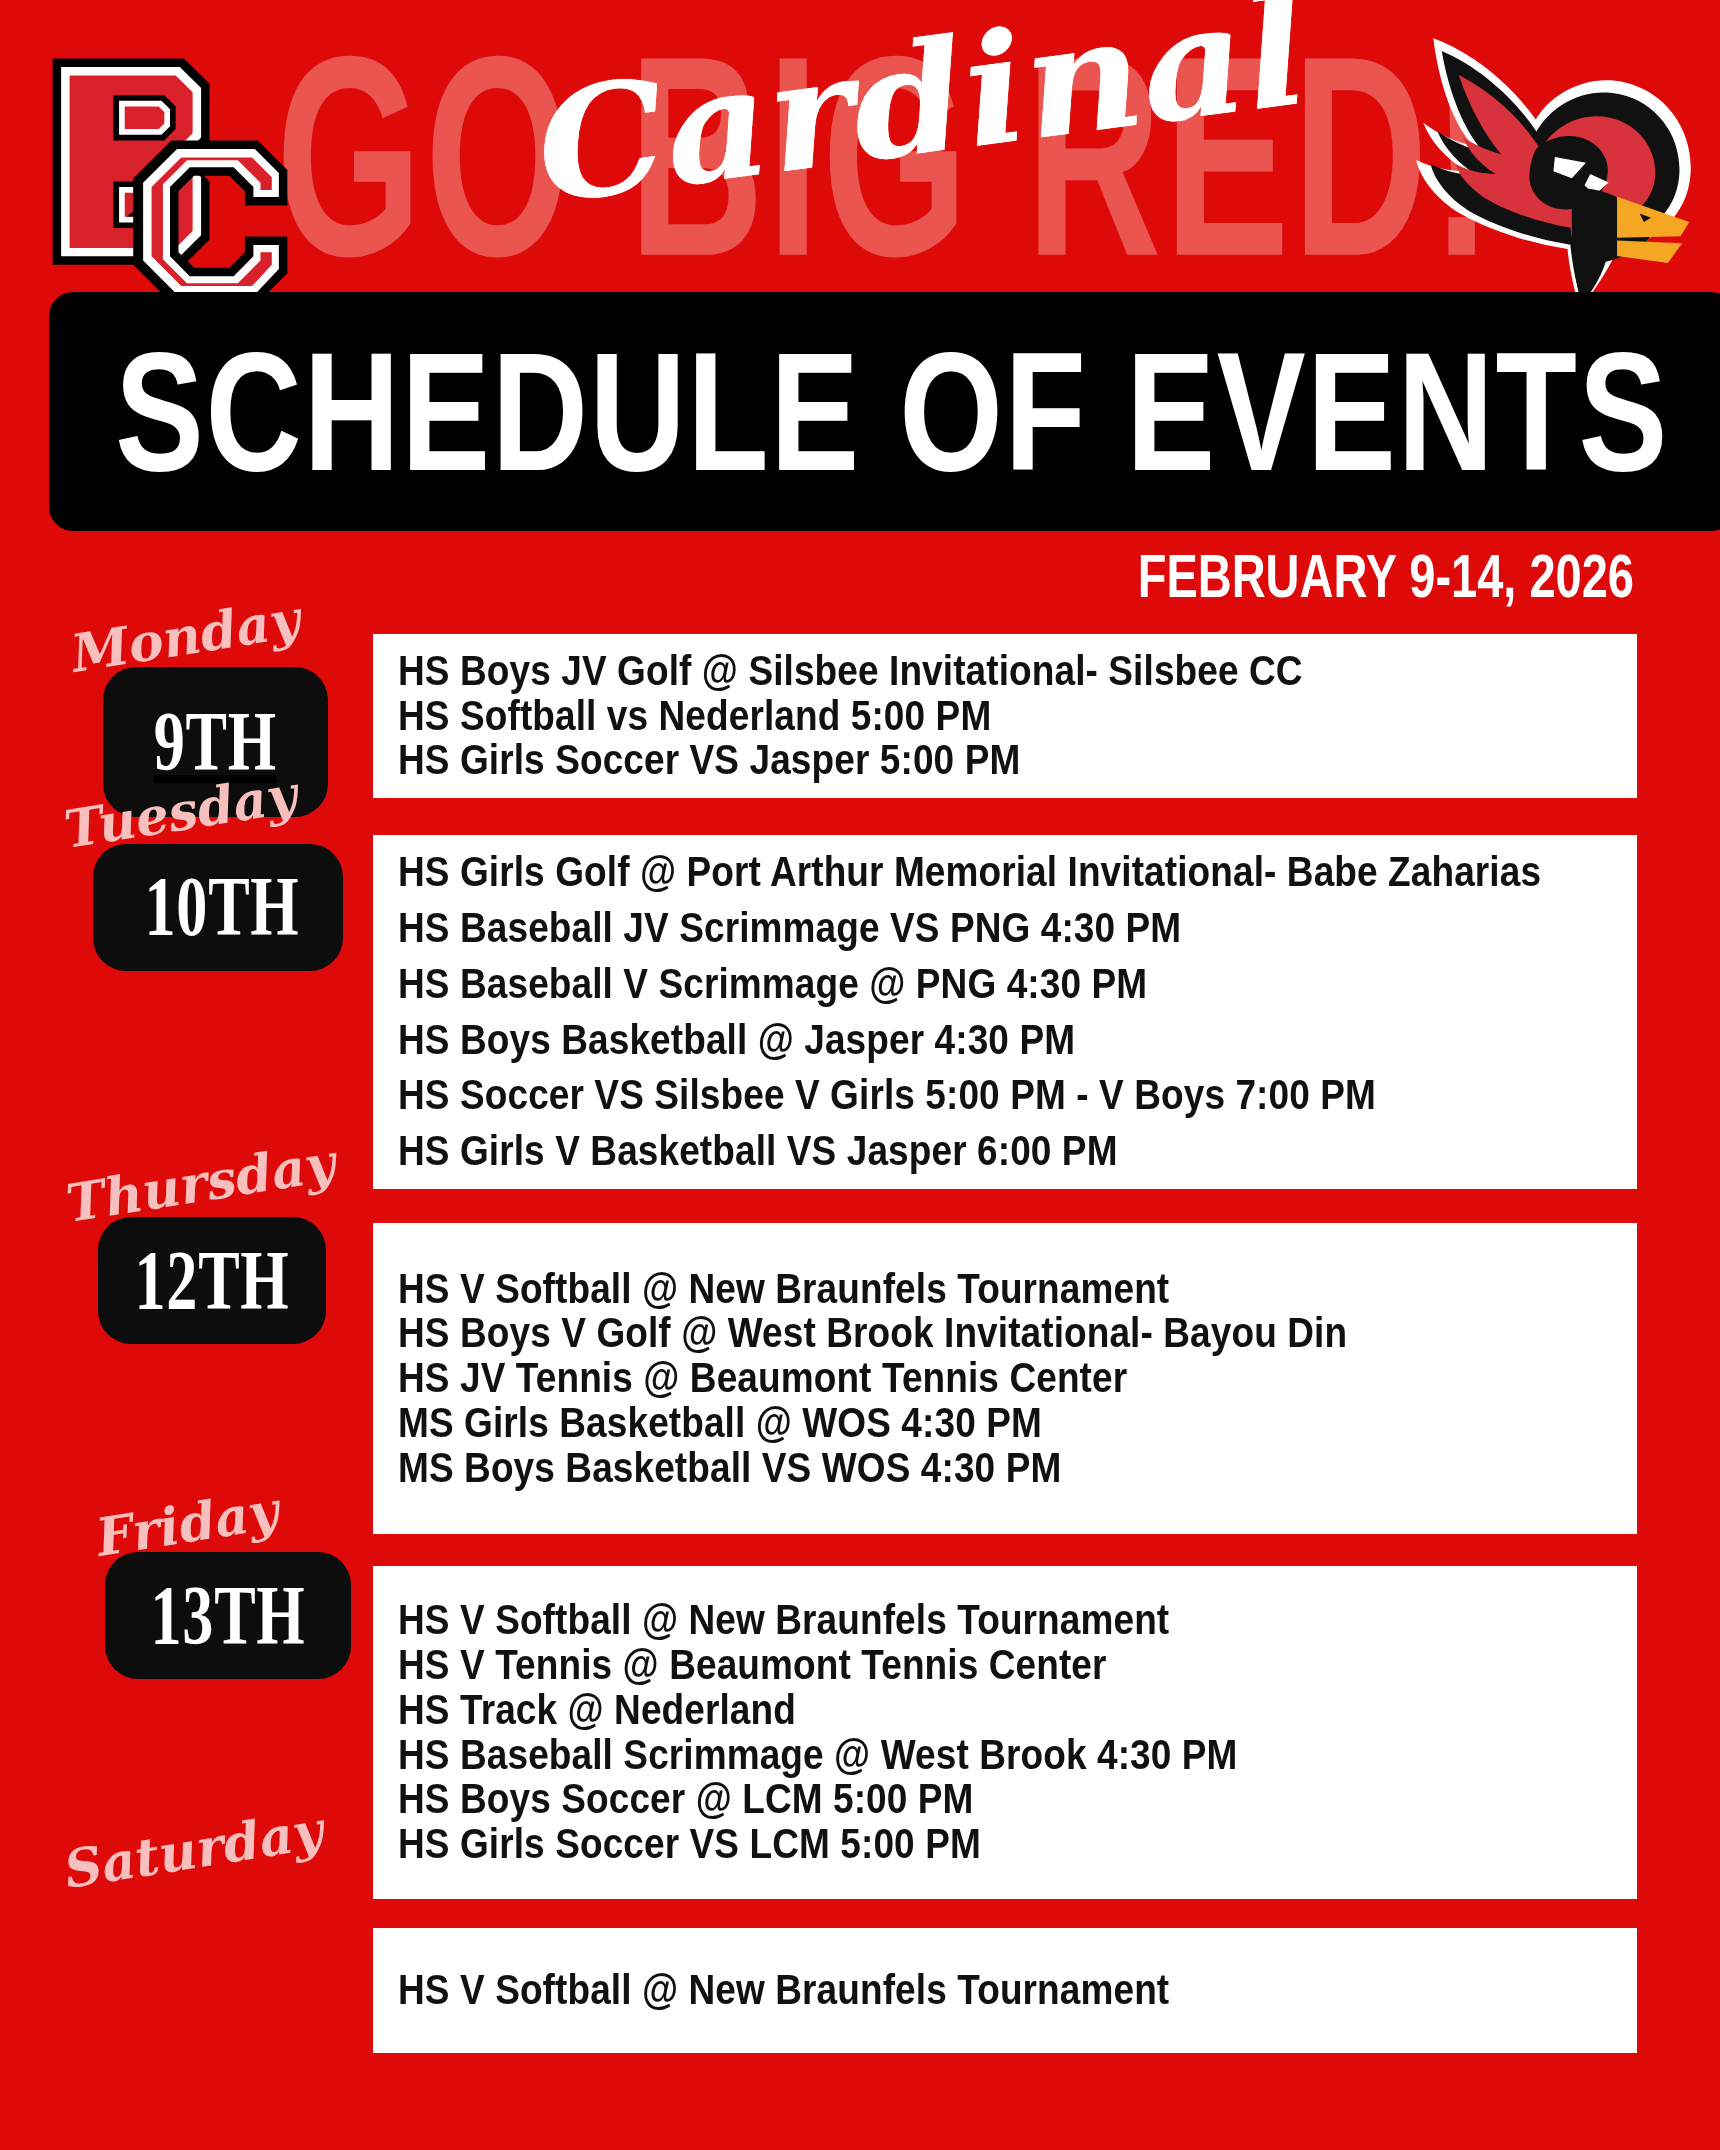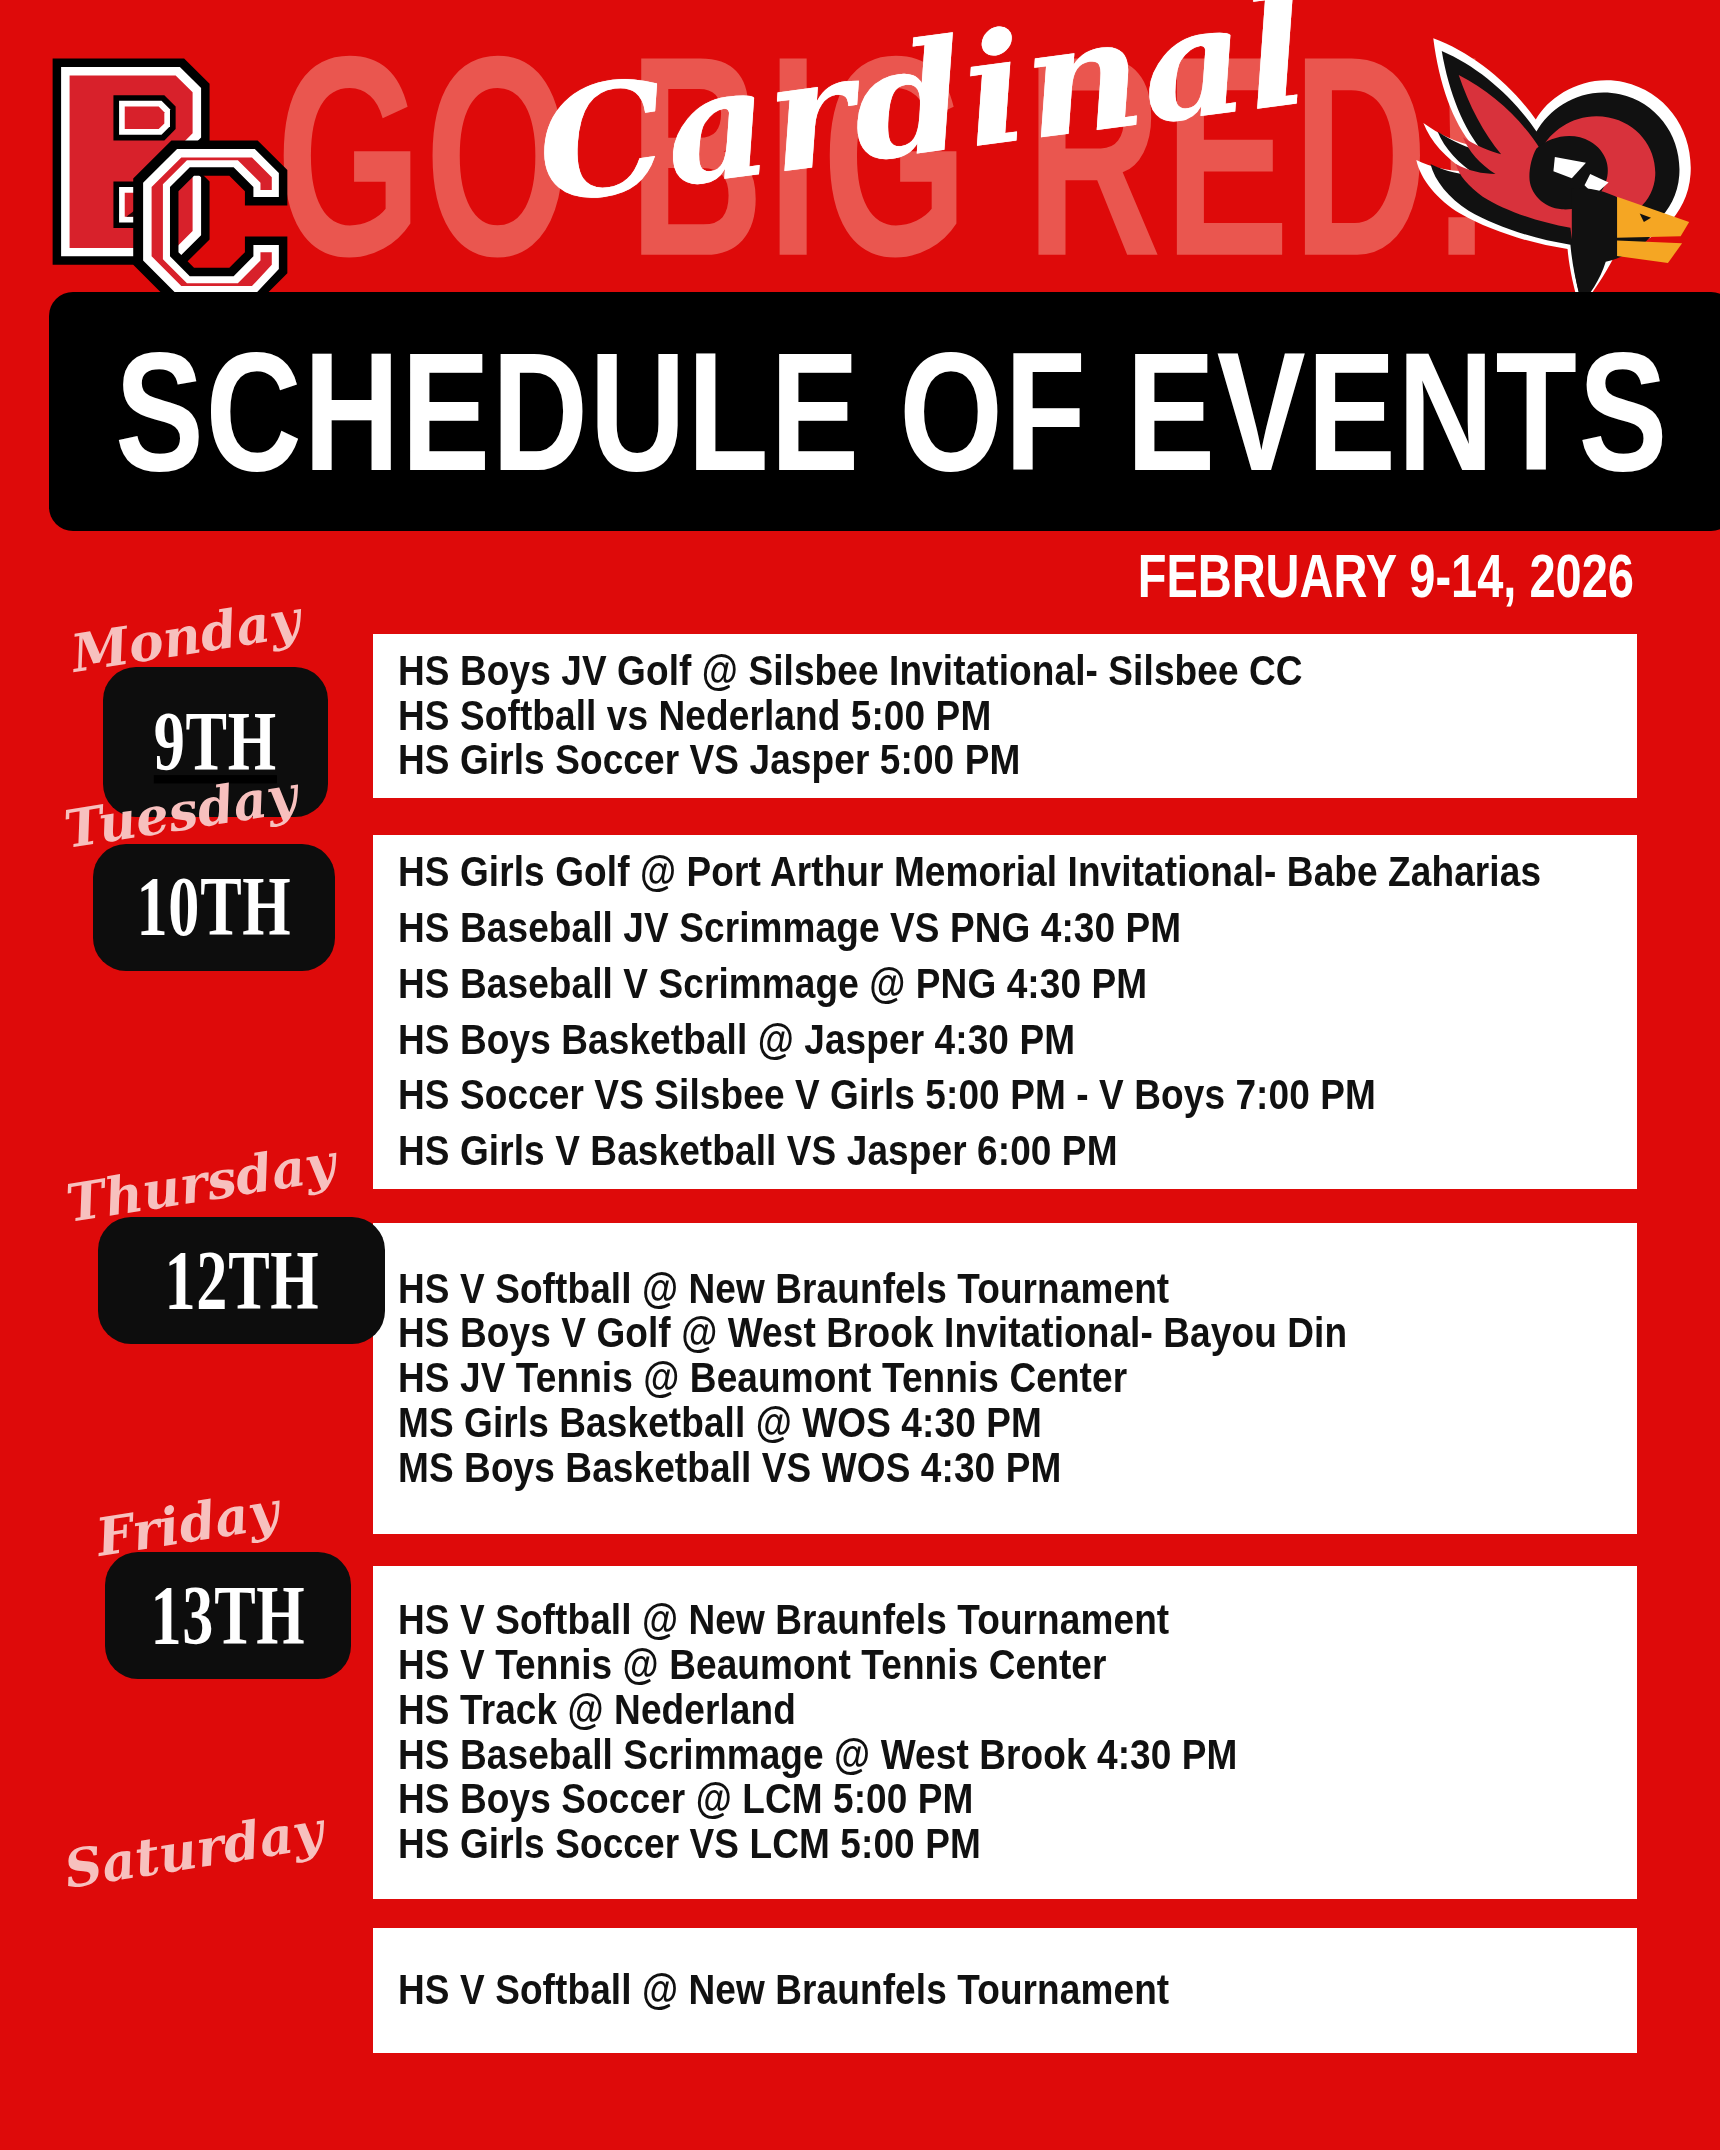--- a/index.html
+++ b/index.html
@@ -209,38 +209,38 @@
   <div class="events-box" style="top:0;height:164px;">
     <div class="ev">HS Boys JV Golf @ Silsbee Invitational- Silsbee CC</div>
     <div class="ev">HS Softball vs Nederland 5:00 PM</div>
     <div class="ev">HS Girls Soccer VS Jasper 5:00 PM</div>
   </div>
 </div>
 
 <div class="day-row" style="top:835px;height:354px;">
   <div class="day-tag">
     <div class="day-script" style="left:69px;top:-31px;">Tuesday</div>
-    <div class="day-badge" style="left:93px;top:8.5px;width:242px;height:127px;">
+    <div class="day-badge" style="left:93px;top:8.5px;width:242px;height:127px;padding-left:8px;">
       <span>10TH</span>
     </div>
   </div>
   <div class="events-box" style="top:0;height:354px;gap:11px;">
     <div class="ev">HS Girls Golf @ Port Arthur Memorial Invitational- Babe Zaharias</div>
     <div class="ev">HS Baseball JV Scrimmage VS PNG 4:30 PM</div>
     <div class="ev">HS Baseball V Scrimmage @ PNG 4:30 PM</div>
     <div class="ev">HS Boys Basketball @ Jasper 4:30 PM</div>
     <div class="ev">HS Soccer VS Silsbee V Girls 5:00 PM - V Boys 7:00 PM</div>
     <div class="ev">HS Girls V Basketball VS Jasper 6:00 PM</div>
   </div>
 </div>
 
 <div class="day-row" style="top:1223px;height:311px;">
   <div class="day-tag">
     <div class="day-script" style="left:71px;top:-45px;">Thursday</div>
-    <div class="day-badge" style="left:98px;top:-5.7px;width:287px;height:127px;">
+    <div class="day-badge" style="left:98px;top:-5.7px;width:228px;height:127px;">
       <span>12TH</span>
     </div>
   </div>
   <div class="events-box" style="top:0;height:311px;">
     <div class="ev">HS V Softball @ New Braunfels Tournament</div>
     <div class="ev">HS Boys V Golf @ West Brook Invitational- Bayou Din</div>
     <div class="ev">HS JV Tennis @ Beaumont Tennis Center</div>
     <div class="ev">MS Girls Basketball @ WOS 4:30 PM</div>
     <div class="ev">MS Boys Basketball VS WOS 4:30 PM</div>
   </div>

